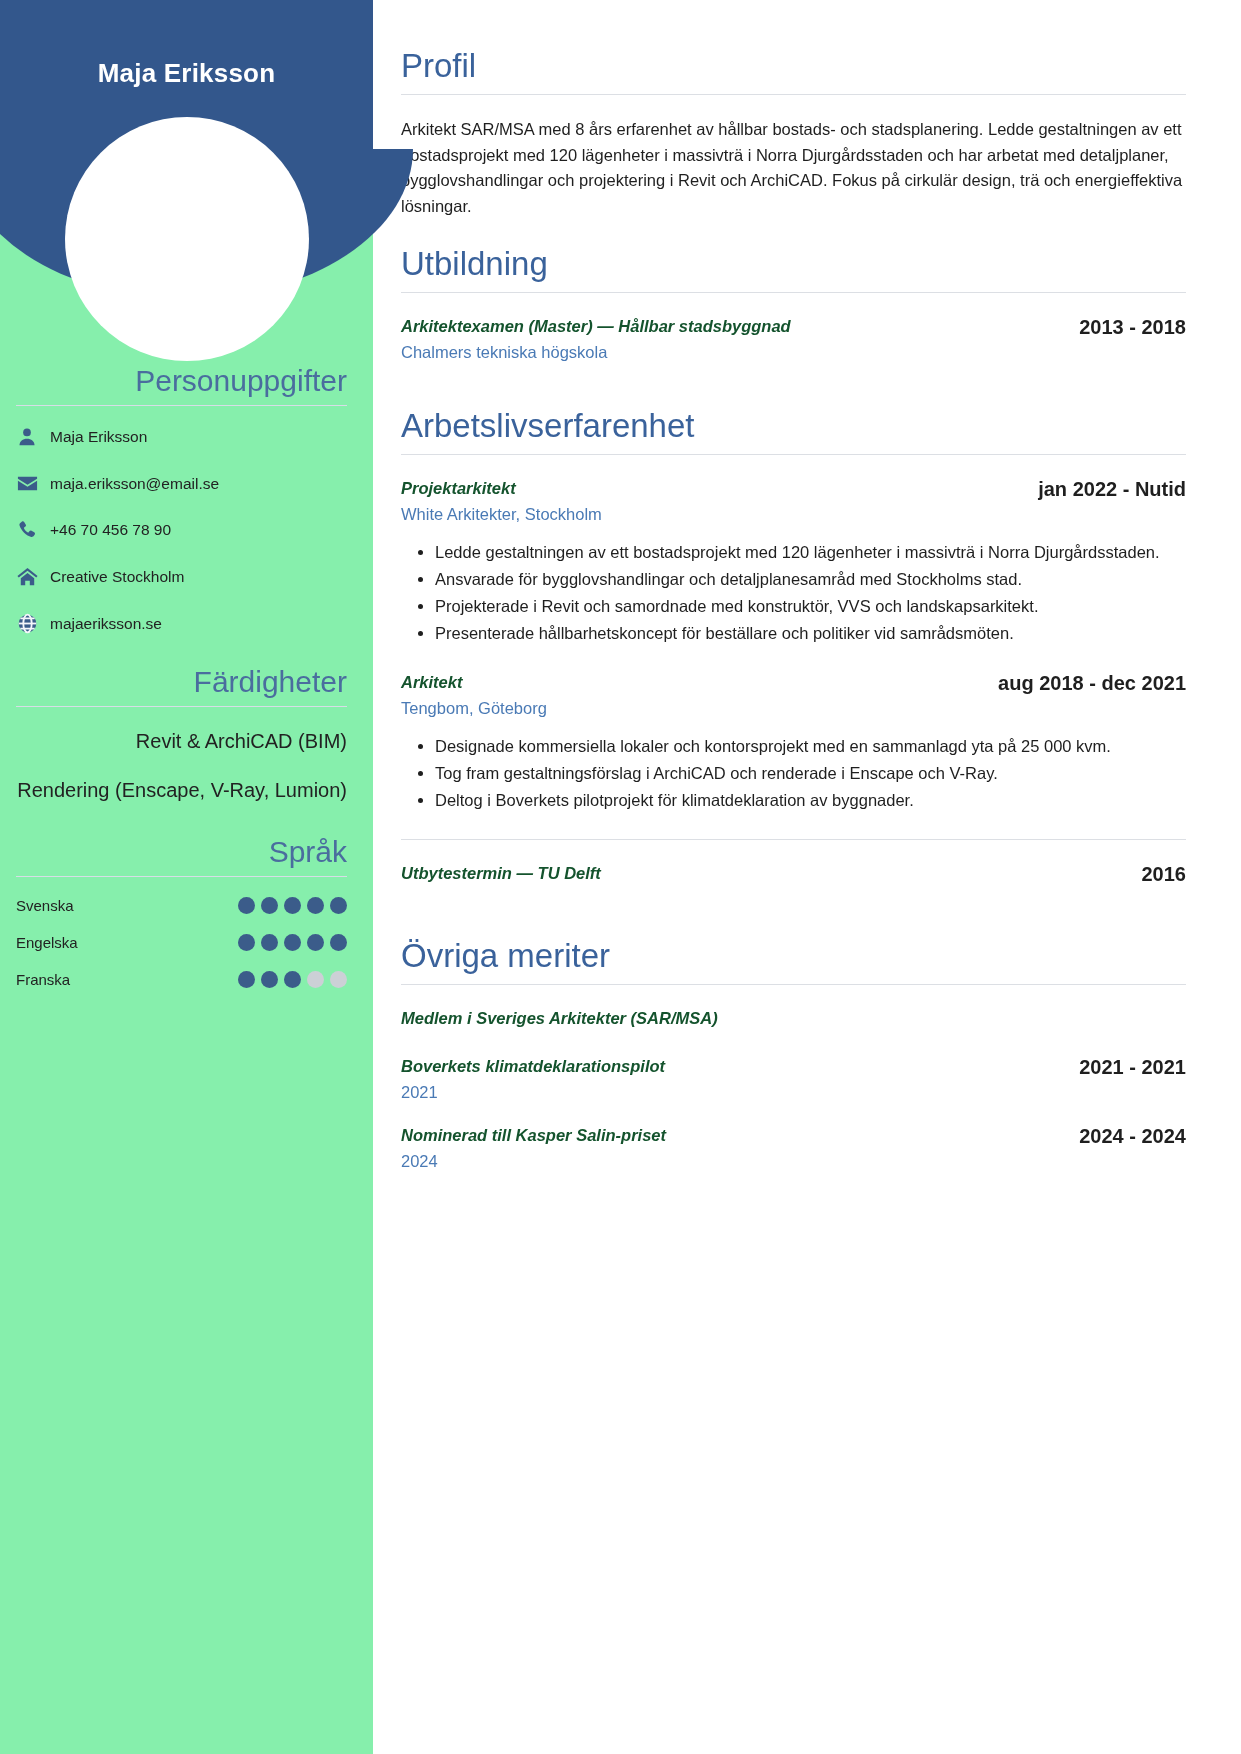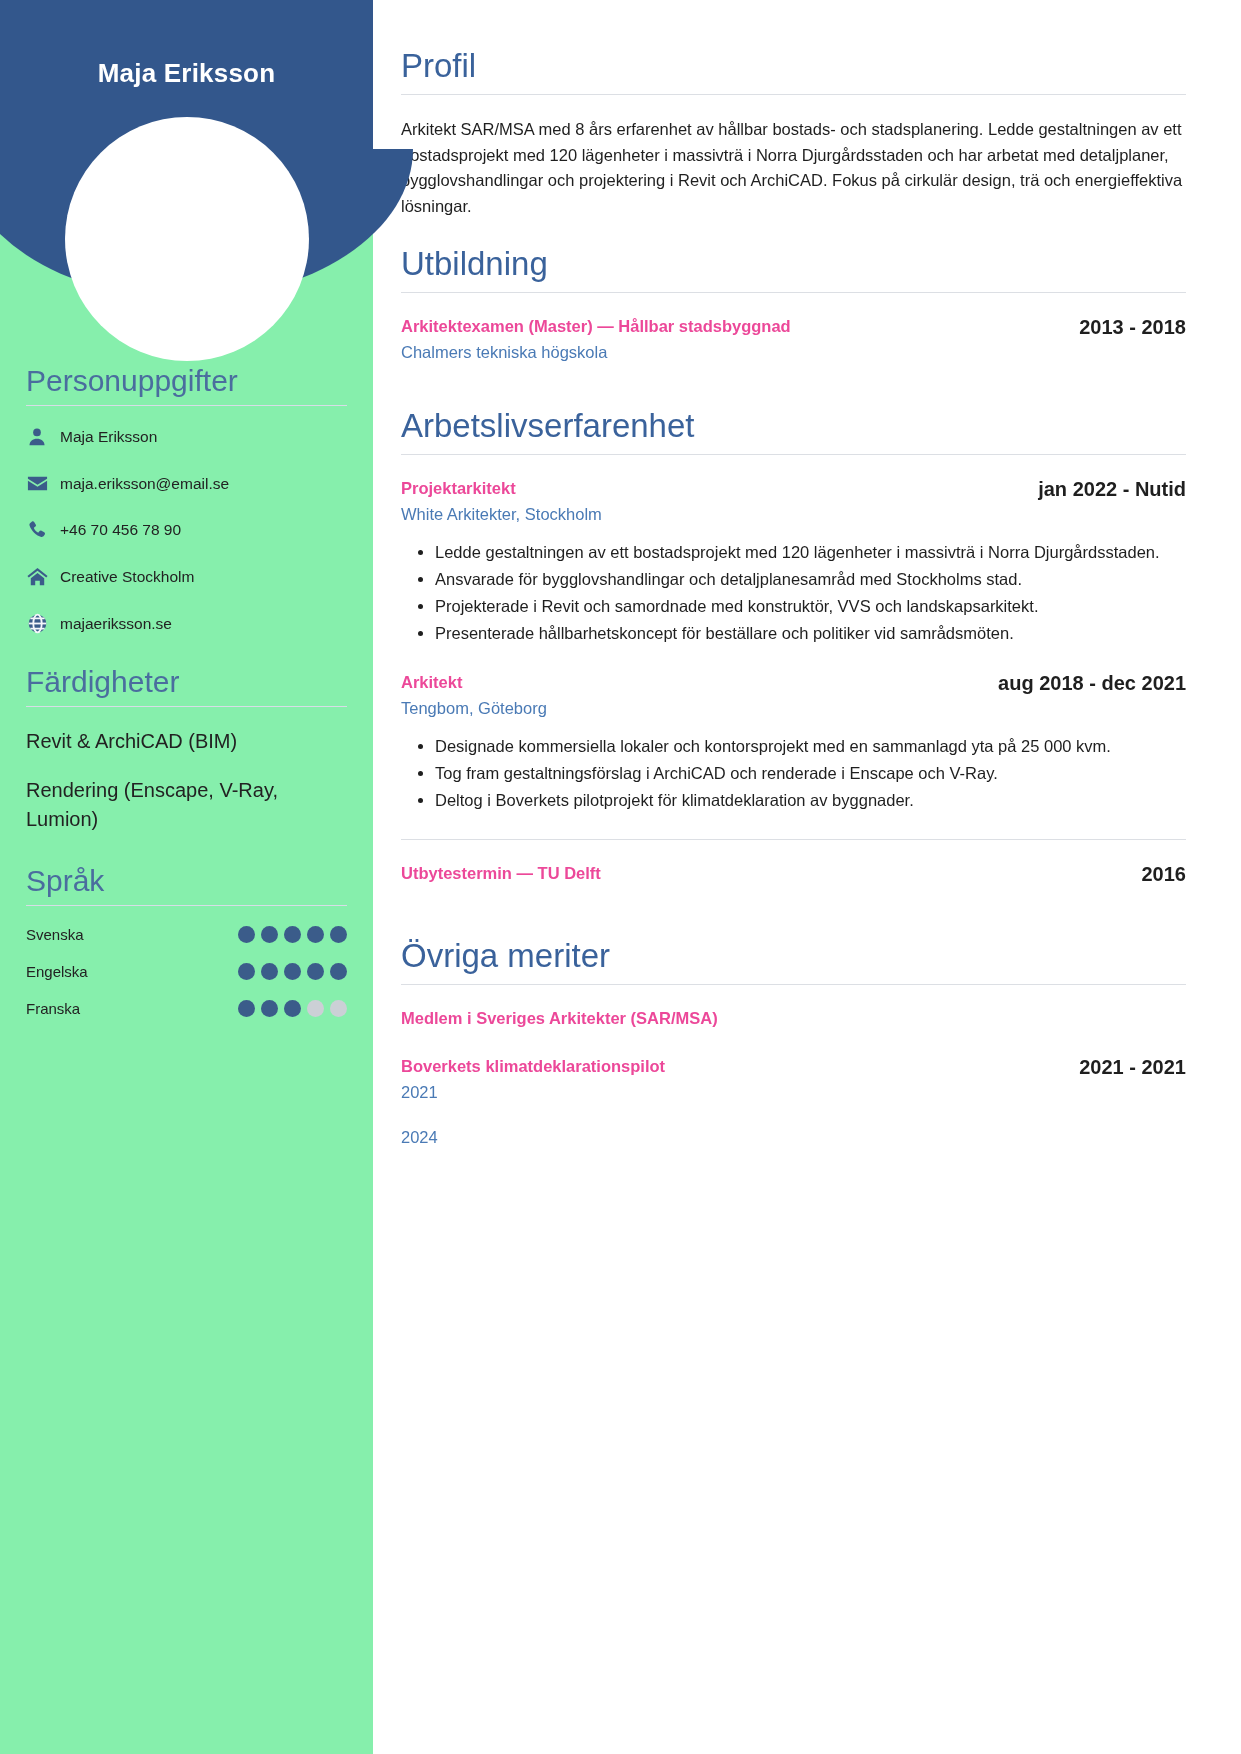--- a/index.html
+++ b/index.html
@@ -38,21 +38,21 @@
     padding-top:58px;
     letter-spacing:.2px;
   }
   .avatar{
     position:absolute;z-index:5;
     top:117px;left:50%;margin-left:-122px;
     width:244px;height:244px;border-radius:50%;
     background:#ffffff;
   }
 
-  .side-body{padding:0 26px 0 26px;}
+  .side-body{padding:0 26px 0 16px;text-align:right;}
   .side-h{
     color:#4a6d9e;
     font-size:30px;font-weight:normal;
     line-height:1.1;
     margin:0 0 8px 0;
   }
   .side-h-wrap{padding-top:4px;}
   .rule{height:1px;background:#d7dde6;margin:0 0 20px 0;}
 
   .contact-list{margin:0;padding:0;list-style:none;}
@@ -104,22 +104,22 @@
     font-size:16.5px;line-height:1.55;color:#1f1f1f;
     margin:0 0 26px 0;
   }
 
   .entry{margin-bottom:4px;}
   .entry-head{
     display:flex;justify-content:space-between;align-items:flex-start;
     gap:24px;
   }
   .entry-title{
-    font-size:16.5px;font-weight:bold;color:#ec4899;
-    line-height:1.35;max-width:560px;
+    font-size:16.5px;font-weight:bold;color:#14532d;
+    line-height:1.35;max-width:560px;font-style:italic;
   }
   .entry-date{
     font-size:20px;font-weight:bold;color:#1f1f1f;
     white-space:nowrap;padding-top:1px;
   }
   .entry-sub{
     font-size:16.5px;color:#4a7ab5;
     line-height:1.4;margin-top:2px;
   }
   .entry-bullets{
@@ -345,18 +345,22 @@
       <div class="entry">
         <div class="entry-head">
           <div class="entry-title">Boverkets klimatdeklarationspilot</div>
           <div class="entry-date">2021 - 2021</div>
         </div>
         <div class="entry-sub">2021</div>
       </div>
       <div class="gap-sm"></div>
 
       <div class="entry">
+        <div class="entry-head">
+          <div class="entry-title">Nominerad till Kasper Salin-priset</div>
+          <div class="entry-date">2024 - 2024</div>
+        </div>
         <div class="entry-sub">2024</div>
       </div>
     </section>
 
   </main>
 </div>
 
 </body></html>

